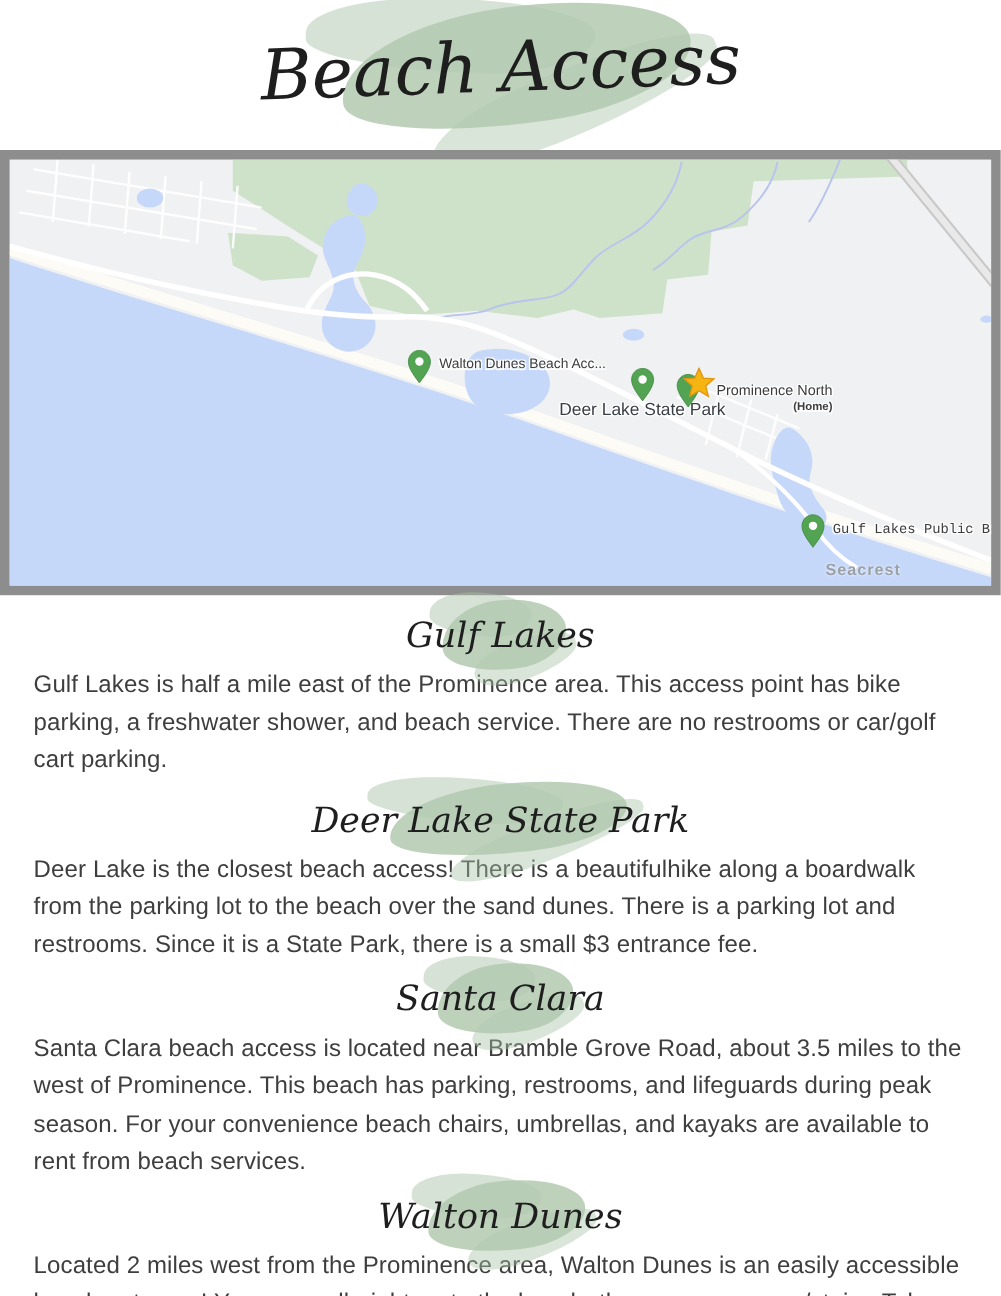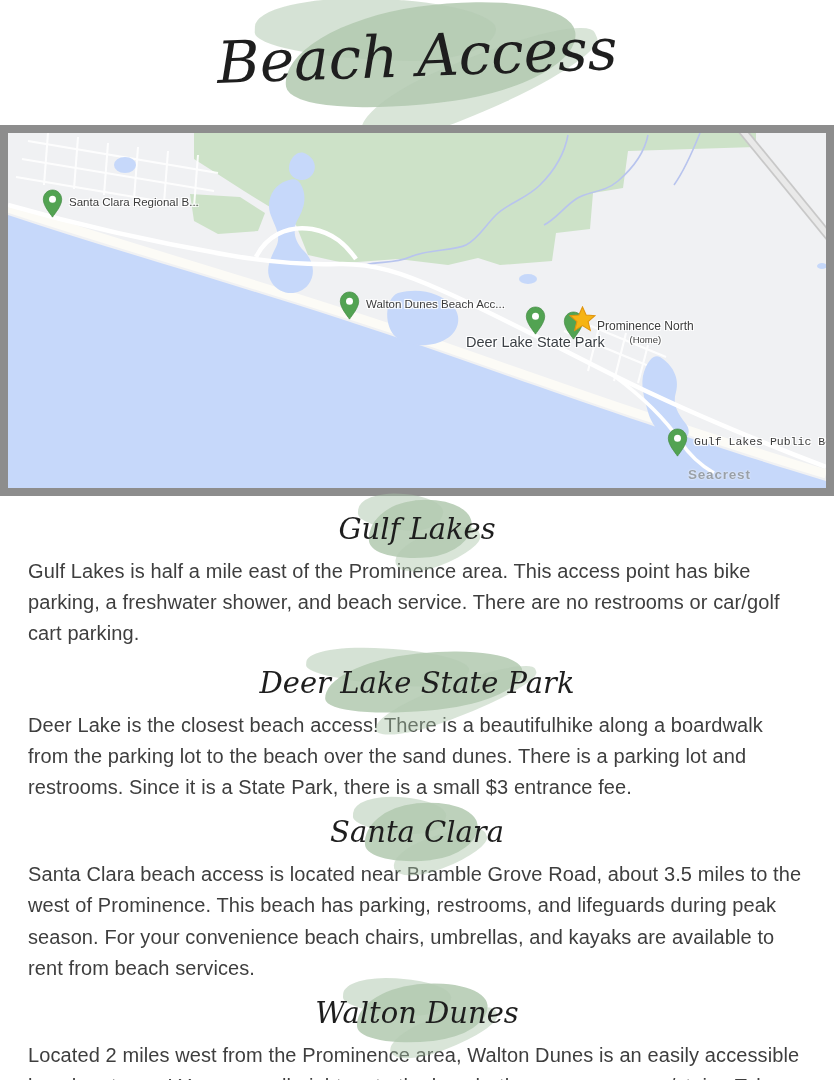--- a/index.html
+++ b/index.html
@@ -48,21 +48,21 @@
   }
   .map-frame svg.terrain{position:absolute;left:0;top:0;}
   .marker{position:absolute;display:flex;align-items:flex-start;}
   .marker-label{
     font-size:11.5px;font-weight:500;color:#3c3c3c;white-space:nowrap;
     text-shadow:-1px -1px 0 #fff,1px -1px 0 #fff,-1px 1px 0 #fff,1px 1px 0 #fff,0 0 3px #fff;
   }
   .lbl-deer{font-size:14.5px;font-weight:400;color:#3a3f44;}
   .lbl-home-main{font-size:12px;}
   .lbl-home-sub{
-    display:block;text-align:center;font-size:9.5px;font-weight:400;color:#3c3c3c;
+    display:block;text-align:right;font-size:9.5px;font-weight:700;color:#3c3c3c;
     text-shadow:-1px -1px 0 #fff,1px -1px 0 #fff,-1px 1px 0 #fff,1px 1px 0 #fff;
   }
   .lbl-town{
     font-size:13.5px;color:#99a0a8;letter-spacing:.8px;font-weight:700;
     text-shadow:0 0 2px #fff;
   }
   
   .sec-gap-sm{margin-top:2px;}
   .sec-gap{margin-top:6px;}
 </style>
@@ -125,27 +125,20 @@
     <g stroke="#ffffff" fill="none">
       <path d="M0,72 C70,92 150,110 220,122 C260,129 300,132 330,131 C365,130 395,140 435,158 C485,180 545,212 605,242 C665,272 745,306 818,334" stroke-width="4.5"></path>
       <path d="M248,124 C258,104 278,92 304,96 C326,100 338,112 348,126" stroke-width="4.5"></path>
       <path d="M605,242 C640,268 660,290 672,308 C680,320 692,332 706,340" stroke-width="3.5"></path>
     </g>
 
     <path d="M733,-4 L828,112" stroke="#c8c8c8" stroke-width="9" fill="none"></path>
     <path d="M733,-4 L828,112" stroke="#e9e9e9" stroke-width="5.5" fill="none"></path>
   </svg>
 
-  <div class="marker" style="left:34px;top:56px;">
-    <svg width="21" height="30" viewBox="0 0 24 34">
-      <path d="M12,1 C6,1 1.5,5.8 1.5,11.8 C1.5,19 9,27.5 12,32 C15,27.5 22.5,19 22.5,11.8 C22.5,5.8 18,1 12,1 Z" fill="#52a352" stroke="#448a44" stroke-width="0.8"></path>
-      <circle cx="12" cy="11.5" r="4" fill="#ffffff"></circle>
-    </svg>
-    <span class="marker-label" style="margin:7px 0 0 6px;">Santa Clara Regional B...</span>
-  </div>
 
   <div class="marker" style="left:331px;top:158px;">
     <svg width="21" height="30" viewBox="0 0 24 34">
       <path d="M12,1 C6,1 1.5,5.8 1.5,11.8 C1.5,19 9,27.5 12,32 C15,27.5 22.5,19 22.5,11.8 C22.5,5.8 18,1 12,1 Z" fill="#52a352" stroke="#448a44" stroke-width="0.8"></path>
       <circle cx="12" cy="11.5" r="4" fill="#ffffff"></circle>
     </svg>
     <span class="marker-label" style="margin:7px 0 0 6px;">Walton Dunes Beach Acc...</span>
   </div>
 
   <div class="marker" style="left:458px;top:173px;flex-direction:column;align-items:center;">

